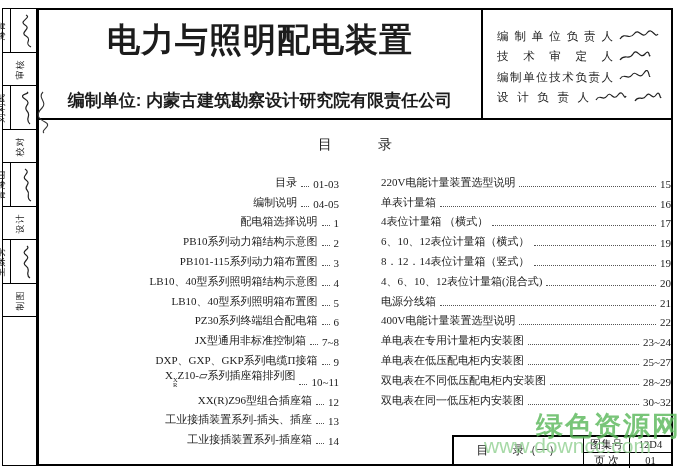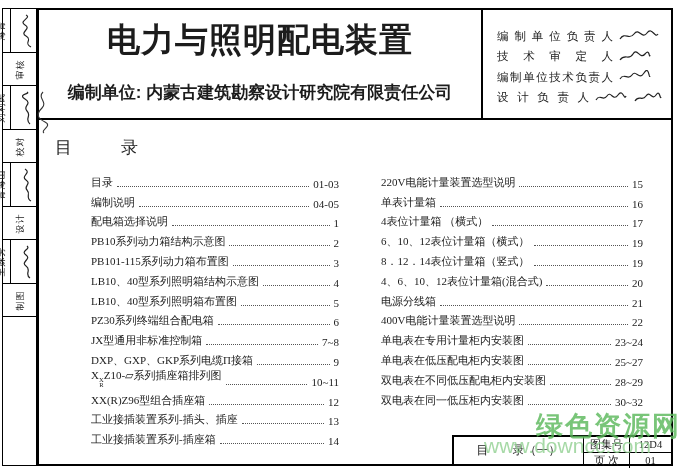--- a/index.html
+++ b/index.html
@@ -18,36 +18,36 @@
   .vsig{transform:rotate(-90deg);}
   .side-rest{flex:1;}
 
   
   .main-frame{position:absolute;left:37px;top:8px;width:636px;height:458px;
               border:2px solid #000;box-sizing:border-box;}
 
   .header{height:110px;border-bottom:2px solid #000;display:flex;box-sizing:border-box;}
   .header-left{flex:1;border-right:2px solid #000;box-sizing:border-box;
                display:flex;flex-direction:column;align-items:center;justify-content:space-between;
-               padding:12px 6px 14px;font-family:"Liberation Sans",sans-serif;}
+               padding:12px 6px 6px;font-family:"Liberation Sans",sans-serif;}
   .doc-title{font-size:33px;font-weight:bold;letter-spacing:1px;line-height:1.1;}
   .doc-subtitle{font-size:17px;font-weight:600;white-space:nowrap;}
   .header-right{width:188px;box-sizing:border-box;padding:16px 8px 10px 14px;
                 display:flex;flex-direction:column;justify-content:space-between;}
   .official-row{display:flex;align-items:center;gap:5px;height:20px;}
   .official-label{width:116px;font-size:11.5px;text-align:justify;text-align-last:justify;}
   .sig svg{display:block;}
 
   
-  .toc-title{position:absolute;top:126px;left:0;width:632px;text-align:left;
-             font-size:17px;letter-spacing:16px;text-indent:16px;font-family:Liberation Serif, serif;}
+  .toc-title{position:absolute;top:126px;left:0;width:632px;text-align:center;
+             font-size:14px;letter-spacing:16px;text-indent:16px;font-family:Liberation Serif, serif;}
   .toc-columns{position:absolute;top:160px;left:0;width:632px;display:flex;}
   .toc-col{width:316px;box-sizing:border-box;display:flex;flex-direction:column;}
-  .toc-col.left{padding-left:52px;padding-right:16px;}
-  .toc-col.right{padding-left:26px;padding-right:28px;}
+  .toc-col.left{padding-left:52px;padding-right:16px;align-items:flex-end;}
+  .toc-col.right{padding-left:26px;padding-right:0;}
   .toc-row{display:flex;align-items:flex-end;height:19.8px;font-size:11px;white-space:nowrap;}
   .toc-label{flex:0 0 auto;}
   .leader{flex:1 1 auto;border-bottom:1.5px dotted #555;margin:0 4px 3px 4px;min-width:8px;}
   .toc-page{flex:0 0 auto;text-align:right;margin-top:20px;}
   .stack{display:inline-flex;flex-direction:column;font-size:6.5px;line-height:5.5px;
          vertical-align:-3px;text-align:center;}
 
   
   .bottom-block{position:absolute;right:-2px;bottom:-2px;width:221px;height:31px;
                 border:2px solid #000;box-sizing:border-box;display:flex;background:transparent;}

